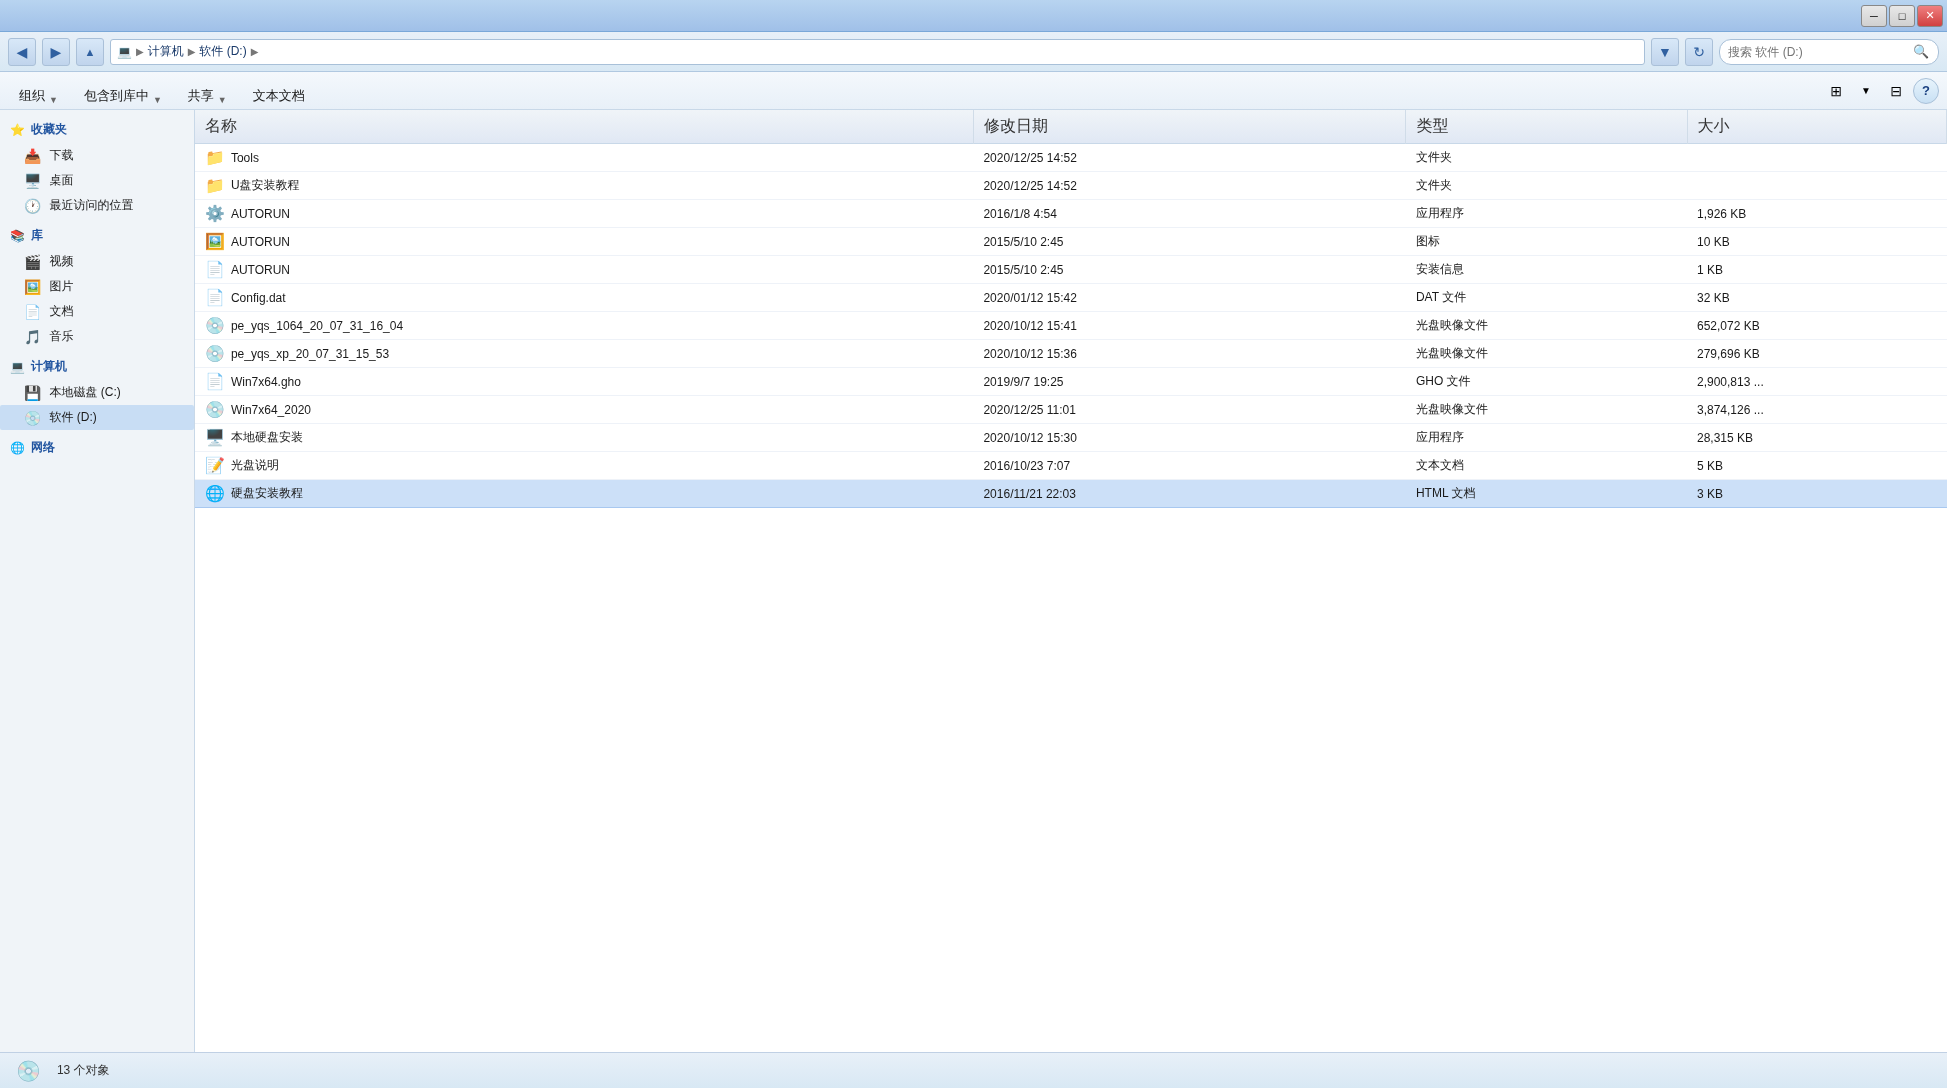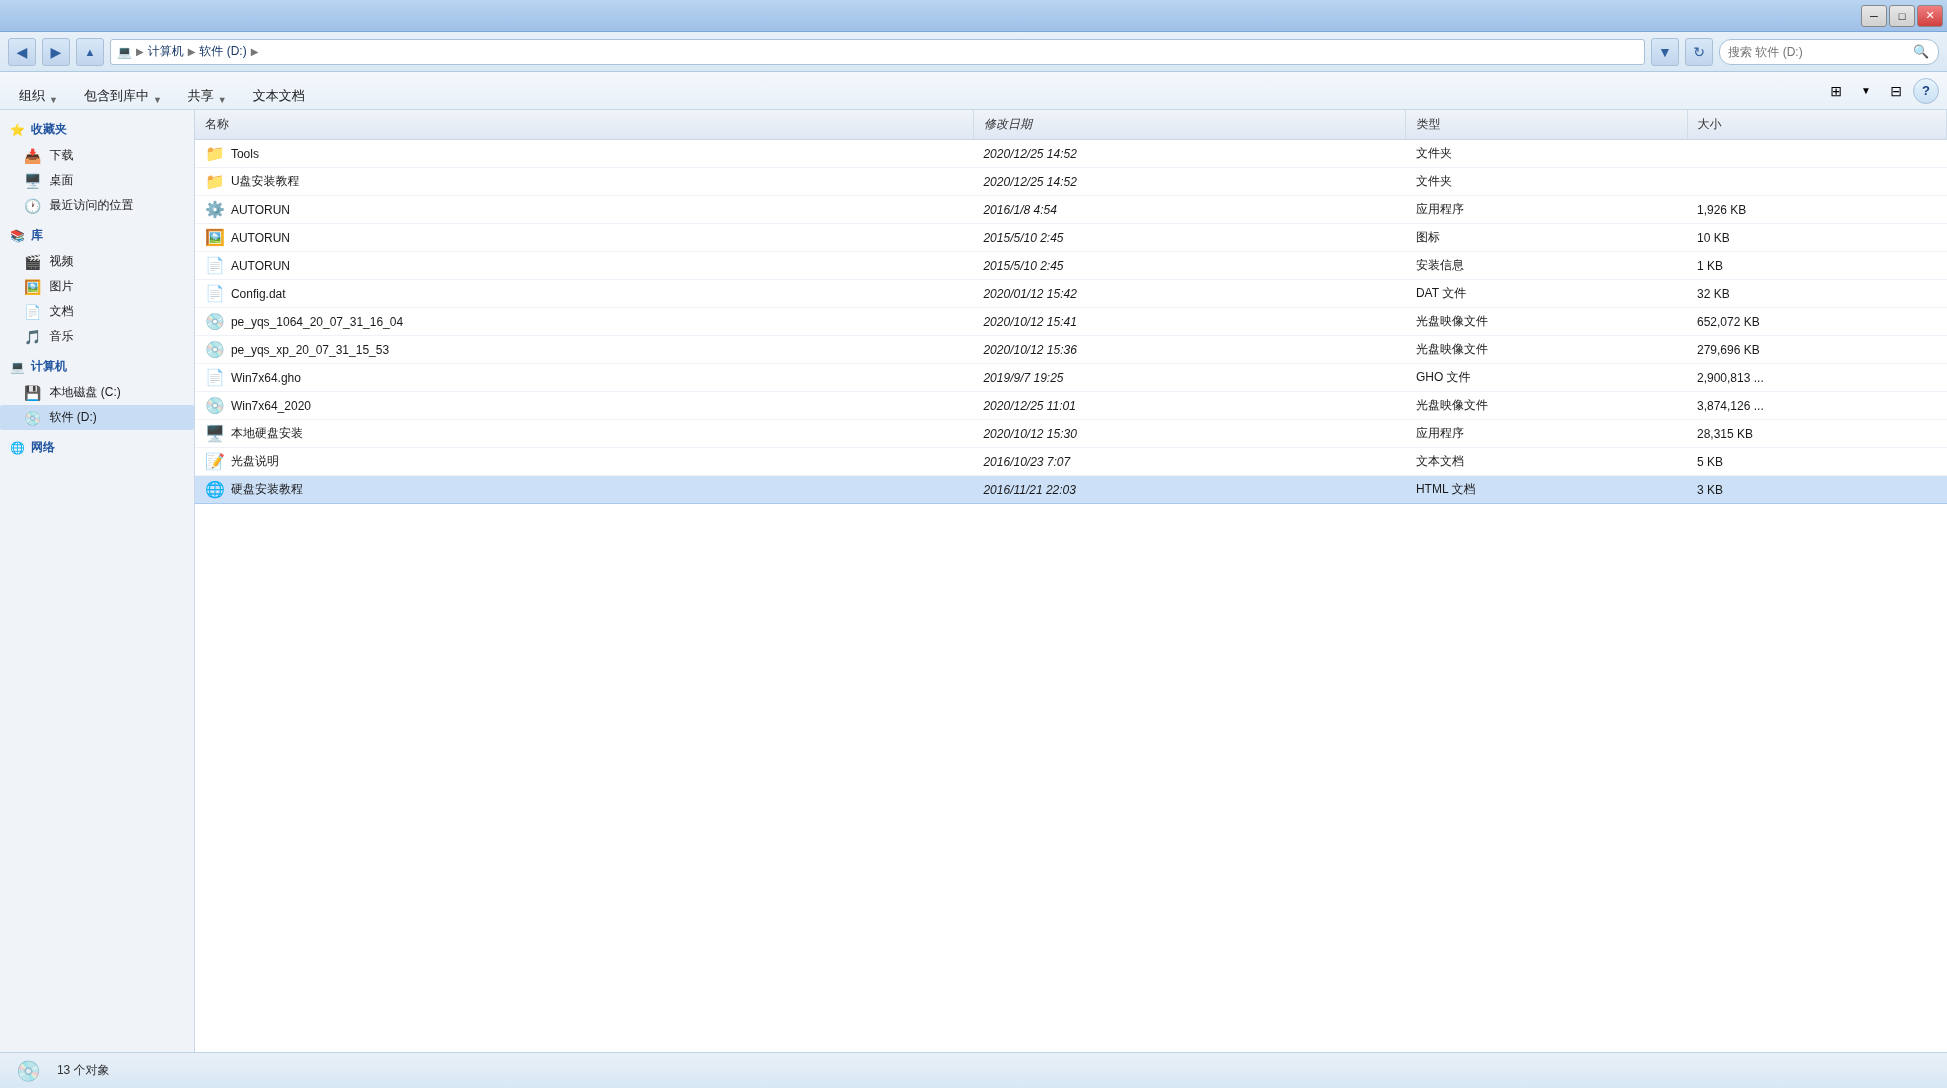--- a/index.html
+++ b/index.html
@@ -215,21 +215,21 @@
       width: 100%;
       border-collapse: collapse;
     }
     .file-table thead tr {
       background: linear-gradient(to bottom, #f0f4f8, #e0e8f4);
       border-bottom: 1px solid #c8d8e8;
     }
     .file-table th {
       text-align: left;
       padding: 6px 10px;
-      font-size: 12px;
+      font-size: 16px;
       font-weight: normal;
       color: #333;
       border-right: 1px solid #d0dce8;
       cursor: pointer;
       user-select: none;
     }
     .file-table td {
       padding: 4px 10px;
       font-size: 12px;
       color: #1a1a1a;
@@ -240,21 +240,21 @@
       background: #cce0f8;
       border-bottom: 1px solid #a8c8f0;
     }
     .file-name-cell {
       display: flex;
       align-items: center;
       gap: 6px;
     }
     .file-icon { font-size: 16px; }
     .name-col { width: 360px; }
-    .date-col { width: 200px; font-style: italic; }
+    .date-col { width: 200px; }
     .type-col { width: 130px; }
     .size-col { width: 120px; text-align: left; }
 
     
     .status-bar {
       height: 36px;
       background: linear-gradient(to bottom, #e8f0f8, #d8e8f4);
       border-top: 1px solid #c0d0e4;
       display: flex;
       align-items: center;

